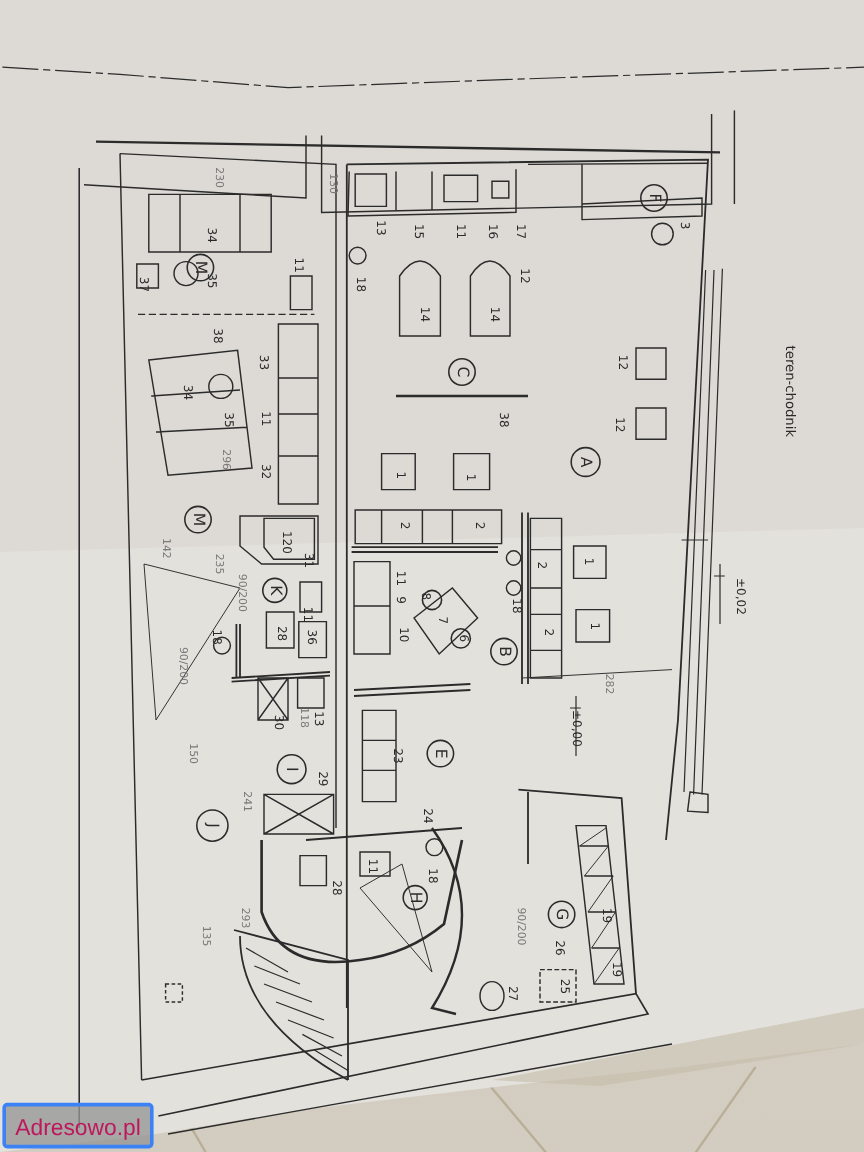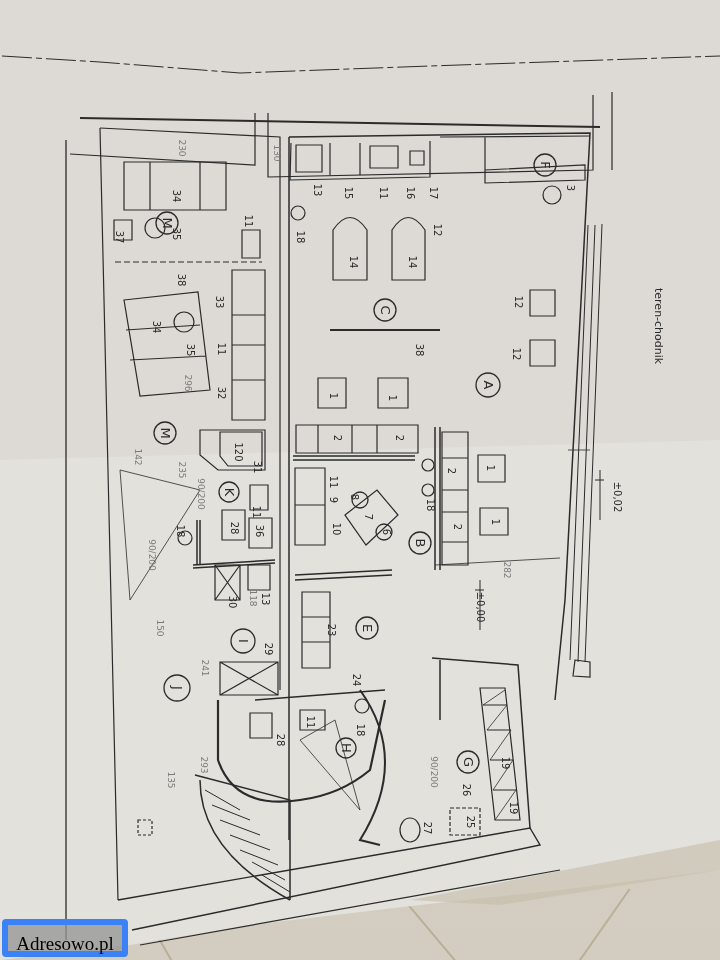--- a/index.html
+++ b/index.html
@@ -3,21 +3,21 @@
 <meta charset="utf-8">
 <style>
   html,body{margin:0;padding:0;}
   body{width:720px;height:960px;overflow:hidden;position:relative;background:#cfc9bd;font-family:"DejaVu Sans",sans-serif;}
   .floor{position:absolute;left:0;top:0;width:720px;height:960px;background:
     linear-gradient(180deg,#d8d2c7 0%,#d3cdc1 100%);}
   .tile-line{position:absolute;background:#b9ae98;}
   .paper{position:absolute;left:0;top:0;width:720px;height:960px;}
   svg text{font-family:"DejaVu Sans",sans-serif;fill:#2a2a2a;}
   .watermark{position:absolute;left:2px;top:919px;width:126px;height:38px;border-radius:4px;
-    background:rgba(150,150,150,0.78);border:6px solid #3b82f6;color:#000000;font-family:Liberation Serif, serif;
+    background:rgba(150,150,150,0.78);border:3px solid #3b82f6;color:#be185d;font-family:Liberation Sans, sans-serif;
     font-size:19px;line-height:38px;text-align:center;box-sizing:border-box;}
 </style>
 </head>
 <body>
 
 <div class="floor">
   <div class="tile-line" style="left:150px;top:880px;width:2px;height:90px;transform:rotate(-30deg);"></div>
   <div class="tile-line" style="left:420px;top:850px;width:2px;height:140px;transform:rotate(-40deg);"></div>
   <div class="tile-line" style="left:600px;top:880px;width:2px;height:100px;transform:rotate(35deg);"></div>
 </div>

